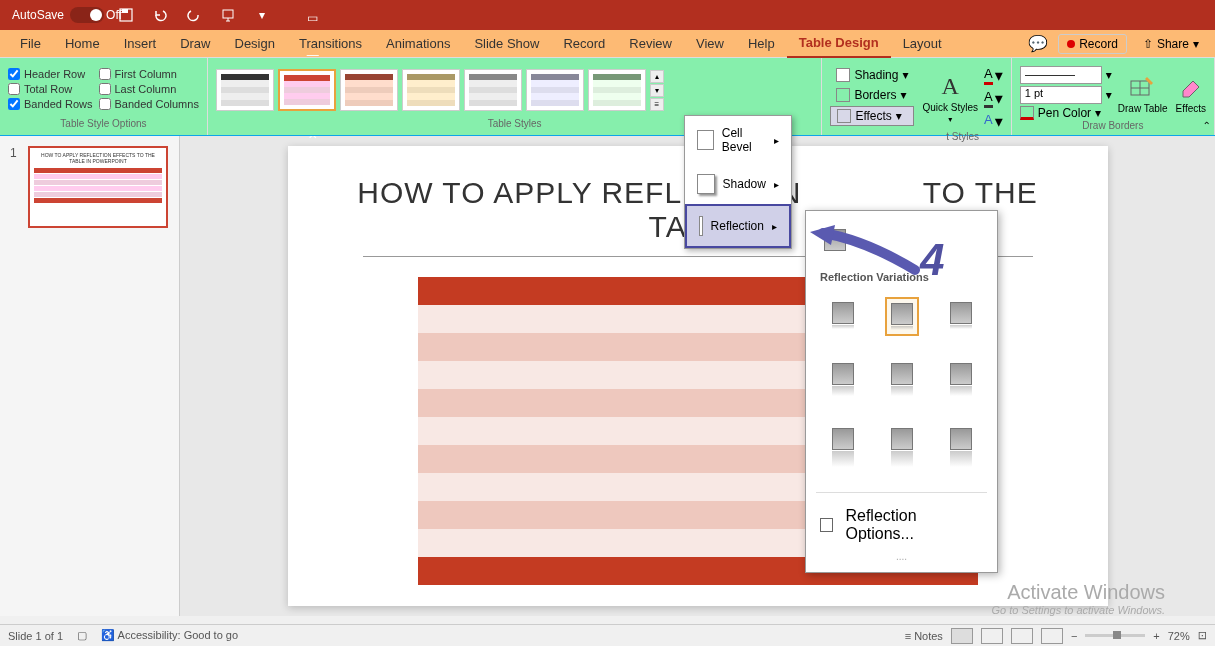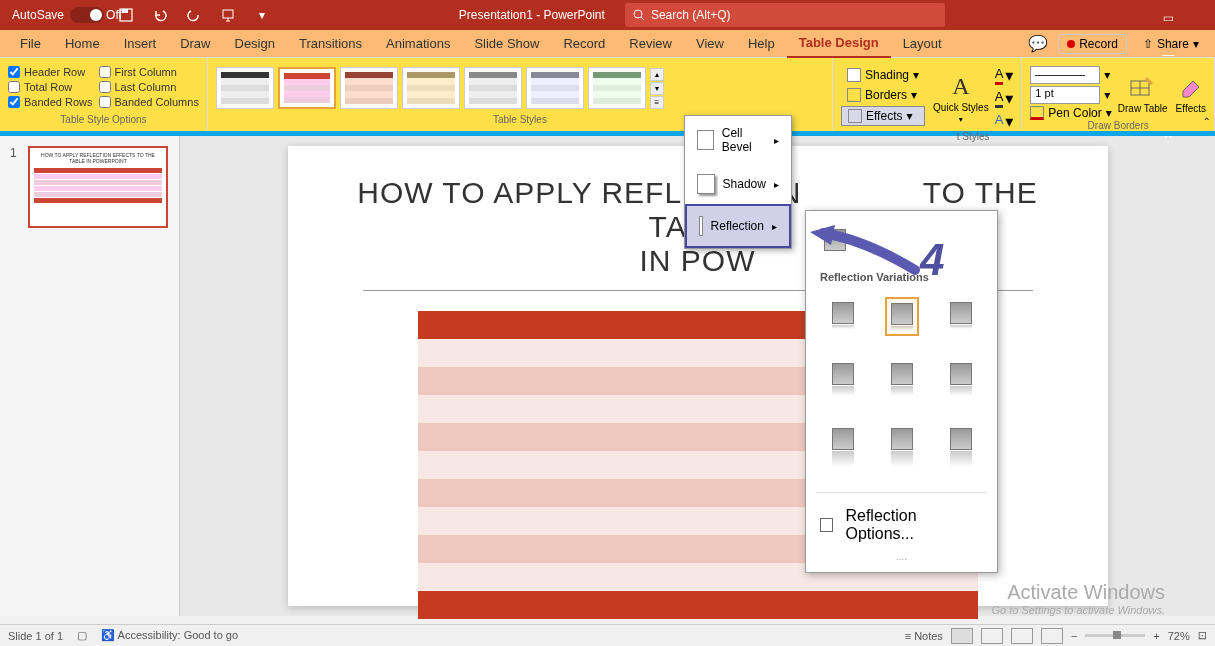--- a/index.html
+++ b/index.html
@@ -23,21 +23,21 @@
 
 .ribbon-tabs { height: 28px; background: #fdba74; display: flex; align-items: center; padding: 0 8px; border-bottom: 1px solid #ddd; }
 .tab { padding: 0 12px; font-size: 13px; height: 28px; display: flex; align-items: center; cursor: pointer; color: #333; }
 .tab.active { border-bottom: 2px solid #b22f1f; color: #b22f1f; font-weight: 600; }
 .tabs-right { margin-left: auto; display: flex; align-items: center; gap: 8px; }
 .record-btn { display: flex; align-items: center; gap: 4px; font-size: 12px; padding: 2px 8px; border: 1px solid #ccc; border-radius: 3px; cursor: pointer; }
 .red-dot { width: 8px; height: 8px; background: #d00; border-radius: 50%; }
 .share-btn { display: flex; align-items: center; gap: 4px; font-size: 12px; padding: 2px 8px; cursor: pointer; }
 
 
-.ribbon { height: 78px; background: #fde047; display: flex; border-bottom: 5px solid #0ea5e9; position: relative; }
+.ribbon { height: 78px; background: #86efac; display: flex; border-bottom: 1px solid #0ea5e9; position: relative; }
 .ribbon-group { padding: 4px 8px; border-right: 1px solid #ddd; display: flex; flex-direction: column; }
 .group-label { font-size: 10px; color: #666; text-align: center; margin-top: auto; padding-bottom: 2px; }
 .group-content { flex: 1; display: flex; align-items: center; gap: 6px; }
 
 .checkbox-row { display: flex; align-items: center; gap: 4px; font-size: 11px; color: #333; margin-bottom: 2px; }
 .checkbox-row input { width: 12px; height: 12px; }
 .checkbox-col { display: flex; flex-direction: column; gap: 1px; }
 
 .style-gallery { display: flex; gap: 4px; align-items: center; }
 .style-thumb { width: 58px; height: 42px; border: 1px solid #ccc; background: #fff; cursor: pointer; position: relative; }
@@ -51,21 +51,21 @@
 .shading-btn { display: flex; align-items: center; gap: 4px; font-size: 12px; padding: 2px 6px; cursor: pointer; }
 .shading-btn.active { background: #d8d8e8; border: 1px solid #888; }
 .mini-icon { width: 14px; height: 14px; border: 1px solid #888; }
 
 .wordart-col { display: flex; flex-direction: column; gap: 2px; align-items: center; padding-top: 4px; }
 .big-letter { font-size: 24px; font-family: serif; }
 .wordart-row { display: flex; gap: 2px; }
 
 .pen-group { display: flex; flex-direction: column; gap: 2px; padding-top: 4px; }
 .pen-row { display: flex; align-items: center; gap: 4px; font-size: 12px; }
-.pen-select { width: 70px; height: 18px; border: 1px solid #999; background: #fff; font-size: 11px; padding: 0 4px; }
+.pen-select { width: 82px; height: 18px; border: 1px solid #999; background: #fff; font-size: 11px; padding: 0 4px; }
 
 .draw-btns { display: flex; gap: 8px; padding-top: 4px; }
 .draw-btn { display: flex; flex-direction: column; align-items: center; font-size: 10px; cursor: pointer; gap: 2px; }
 .draw-icon { width: 28px; height: 28px; }
 
 .collapse-btn { position: absolute; right: 4px; bottom: 4px; cursor: pointer; font-size: 10px; }
 
 
 .effects-menu { position: absolute; top: 115px; left: 684px; background: #fff; border: 1px solid #999; box-shadow: 2px 2px 6px rgba(0,0,0,0.3); z-index: 100; width: 108px; }
 .effects-item { display: flex; align-items: center; gap: 8px; padding: 10px 12px; font-size: 12px; cursor: pointer; position: relative; }
@@ -151,30 +151,20 @@
           <path d="M4 3 A5 5 0 1 0 11 7" fill="none" stroke="#fff" stroke-width="1.5"></path>
         </svg>
       </div>
     <div class="qat-btn">
         <svg width="14" height="14" viewBox="0 0 14 14">
           <rect x="2" y="2" width="10" height="8" fill="none" stroke="#fff"></rect>
           <path d="M7 10 L7 13 M5 13 L9 13" stroke="#fff"></path>
         </svg>
       </div>
     <div class="qat-btn">▾</div>
-  </div>
-  <div class="titlebar-center">
-    <span class="doc-title">Presentation1 - PowerPoint</span>
-    <div class="search-box">
-      <svg width="12" height="12" viewBox="0 0 12 12">
-          <circle cx="5" cy="5" r="4" fill="none" stroke="#fff"></circle>
-          <line x1="8" y1="8" x2="11" y2="11" stroke="#fff"></line>
-        </svg>
-      <span>Search (Alt+Q)</span>
-    </div>
   </div>
   <div class="titlebar-right">
     <span>Usman Abbasi</span>
     <div class="user-avatar"></div>
     <div class="qat-btn">◈</div>
     <div class="qat-btn">✎</div>
     <div class="qat-btn">▭</div>
     <div class="win-btn">—</div>
     <div class="win-btn">▢</div>
     <div class="win-btn">✕</div>
@@ -497,21 +487,20 @@
         <div class="thumb-table-row" style="background:#fce;"></div>
         <div class="thumb-table-row" style="background:#ecd;"></div>
         <div class="thumb-table-row" style="background:#c43;"></div>
       </div>
     </div>
   </div>
   <div class="slide-canvas">
     <div class="slide">
       <div class="slide-title">
         <span>HOW TO APPLY REFLECTION</span>&nbsp;&nbsp;&nbsp;&nbsp;&nbsp;&nbsp;&nbsp;&nbsp;&nbsp;&nbsp;&nbsp;&nbsp;&nbsp;<span>TO THE TABLE</span><br>
-        <span>IN POW</span>
       </div>
       <div class="title-underline"></div>
       <div class="slide-table">
         <div class="table-header-row"></div>
         <div class="table-row row-light"></div>
         <div class="table-row row-dark"></div>
         <div class="table-row row-light"></div>
         <div class="table-row row-dark"></div>
         <div class="table-row row-light"></div>
         <div class="table-row row-dark"></div>

